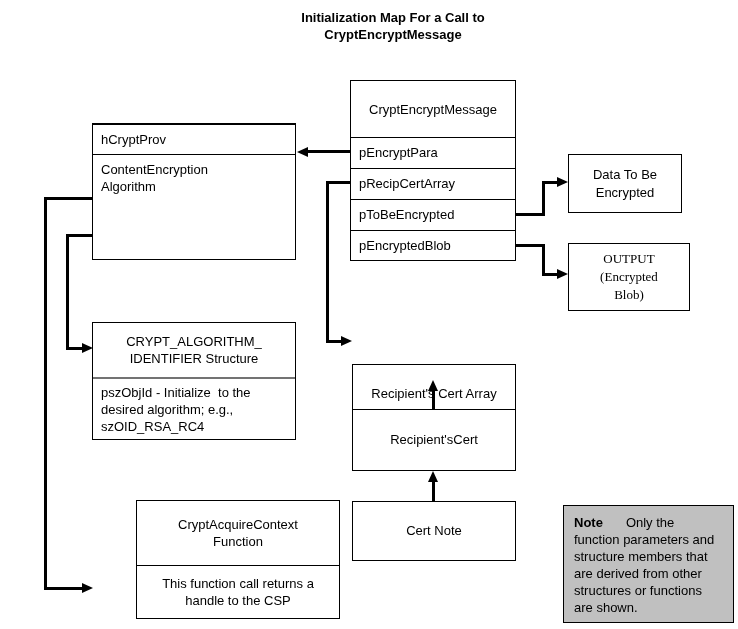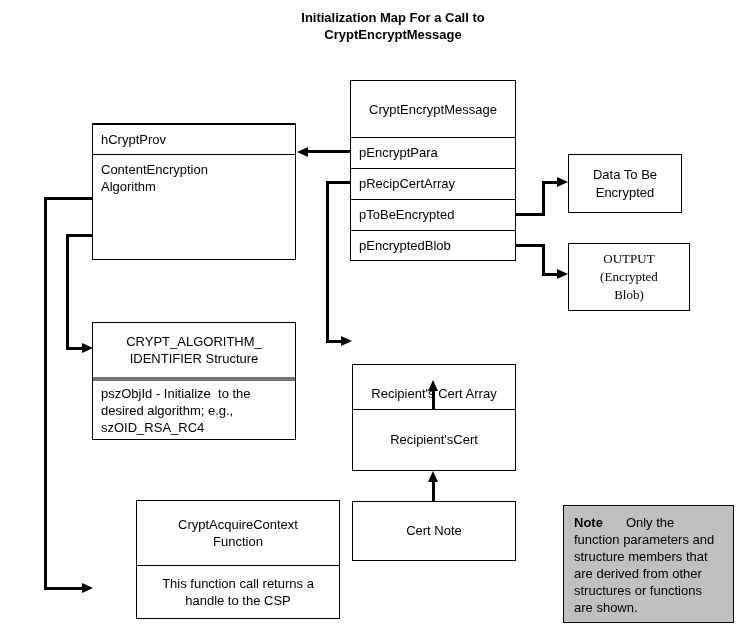--- a/index.html
+++ b/index.html
@@ -28,21 +28,21 @@
   .hdr{
     display:flex;align-items:center;justify-content:center;
     text-align:center;line-height:17px;box-sizing:border-box;
   }
   .row{
     border-top:1px solid #000000;
     display:flex;align-items:center;
     padding-left:8px;line-height:16px;box-sizing:border-box;
   }
   .body-left{
-    border-top:4px solid #737373;
+    border-top:2px solid #737373;
     display:flex;align-items:center;
     padding:4px 8px;line-height:17px;box-sizing:border-box;
   }
   .body-center{
     border-top:1px solid #000000;
     display:flex;align-items:center;justify-content:center;
     text-align:center;line-height:17px;box-sizing:border-box;
   }
   .label-box{
     display:flex;align-items:center;justify-content:center;

